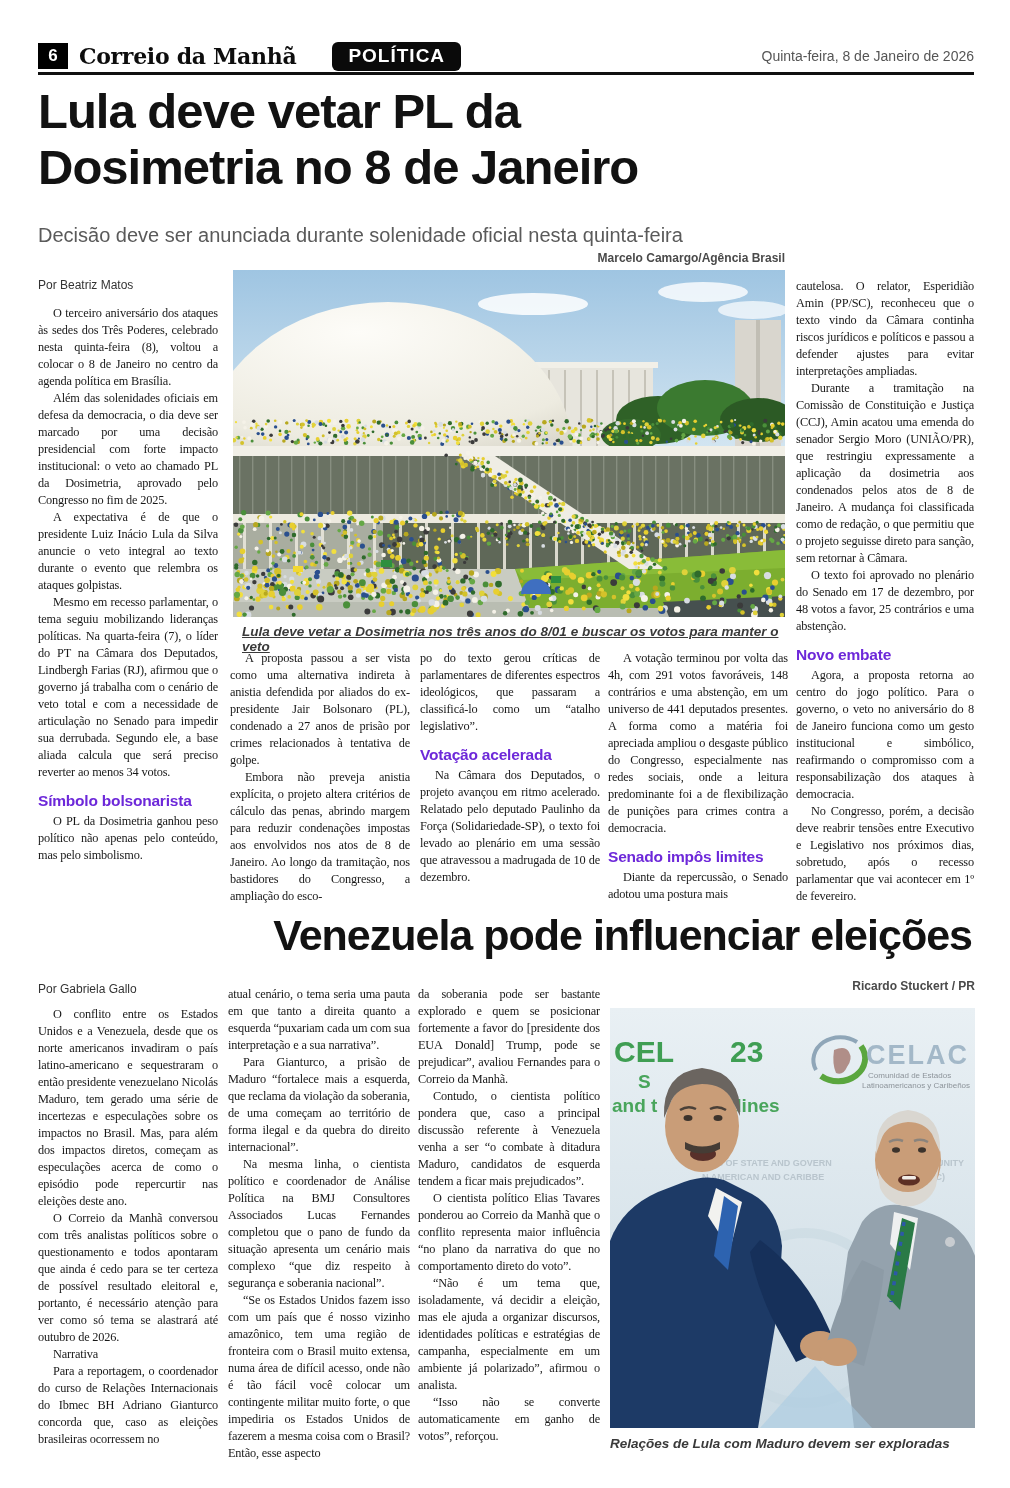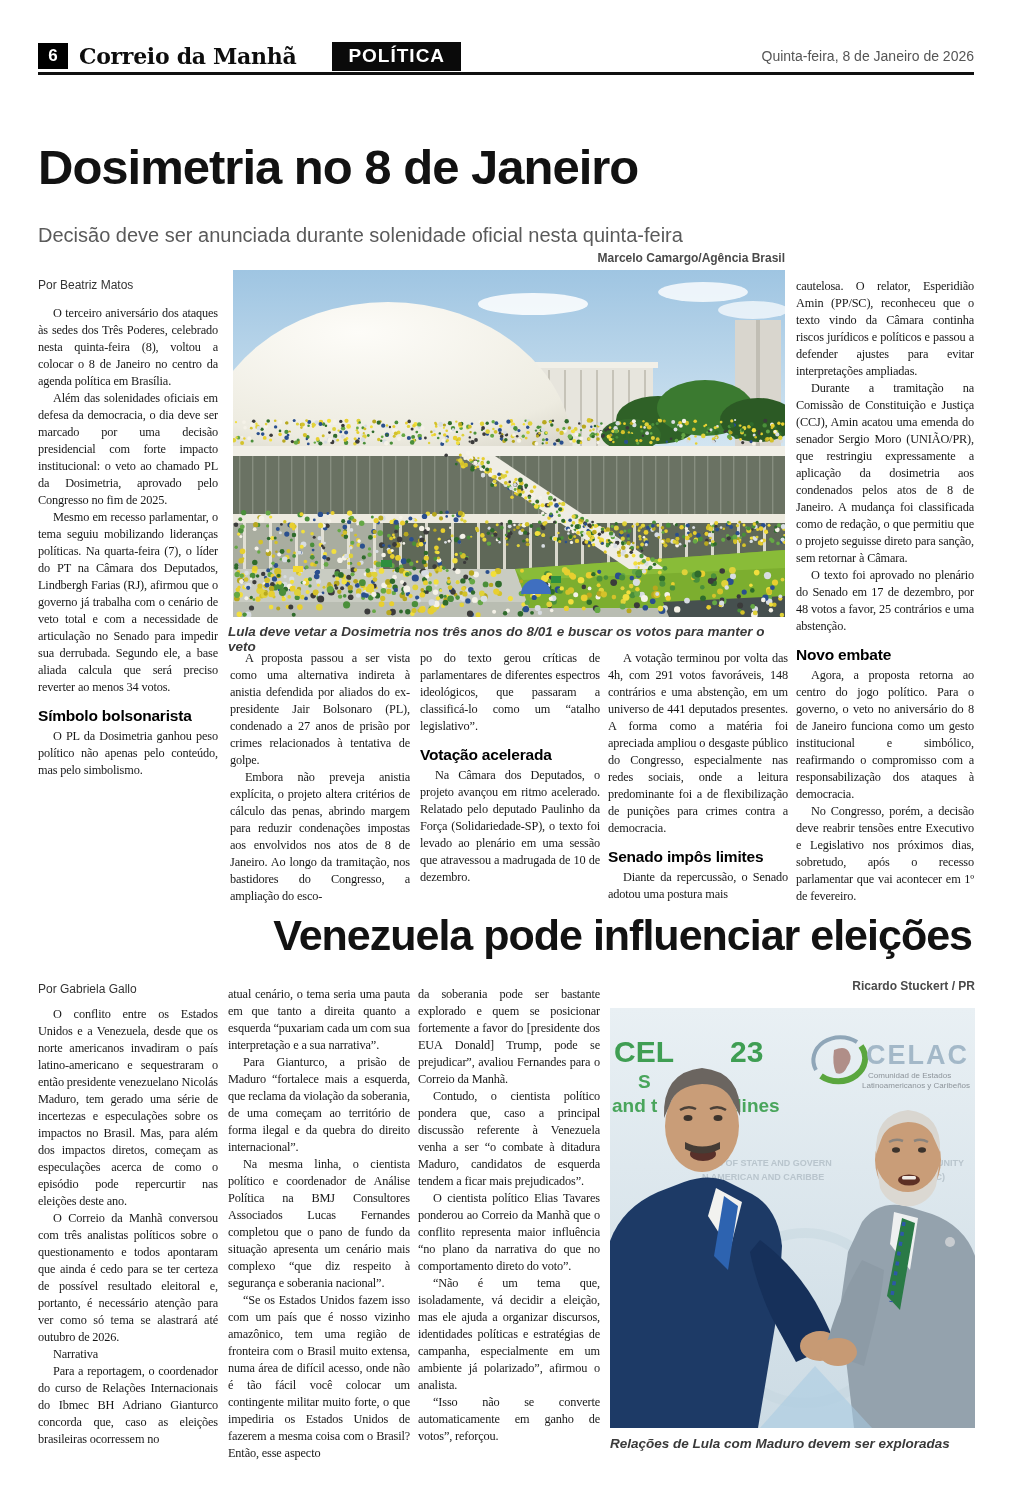--- a/index.html
+++ b/index.html
@@ -6,38 +6,38 @@
   .page{position:relative;width:1010px;height:1488px;background:#fff;overflow:hidden;
         font-family:"Liberation Serif",serif;color:#181818;}
   .abs{position:absolute;}
 
   
   .hdr{top:42px;left:38px;right:36px;display:flex;align-items:center;height:28px;}
   .pagenum{width:30px;height:26px;background:#000;color:#fff;display:flex;align-items:center;justify-content:center;
            font:700 17px "Liberation Sans",sans-serif;}
   .masthead{font-family:"DejaVu Serif",serif;font-weight:700;font-size:22px;margin-left:11px;letter-spacing:-0.3px;color:#0d0d0d;white-space:nowrap;text-align:right;}
   .section{background:#0a0a0a;color:#fff;font:700 19px "Liberation Sans",sans-serif;letter-spacing:1px;
-           padding:3px 16px 4px;margin-left:36px;}
+           padding:3px 16px 4px;margin-left:36px;border-radius:6px;}
   .date{margin-left:auto;font:14px "Liberation Sans",sans-serif;color:#555;}
   .rule{top:72px;left:38px;right:36px;height:3px;background:#101010;}
 
   
   .h1{top:84px;left:38px;width:760px;margin:0;font:700 49px/1.14 "Liberation Sans",sans-serif;
       letter-spacing:-1px;color:#121212;}
   .deck{top:224px;left:38px;width:900px;font:20px "Liberation Sans",sans-serif;color:#5a5a5a;}
   .credit{font:700 12px "Liberation Sans",sans-serif;color:#4a4a4a;text-align:right;}
   .credit1{top:251px;left:233px;width:552px;}
   .photo1{top:270px;left:233px;width:552px;height:347px;overflow:hidden;background:#cfe0ea;}
   .caption{font:italic 600 13.5px "Liberation Sans",sans-serif;color:#3a3a3a;}
-  .caption1{top:624px;left:228px;width:552px;}
+  .caption1{top:624px;left:242px;width:552px;text-decoration:underline;}
 
   .col{width:180px;overflow:hidden;}
   .col p{margin:0;text-align:justify;font-size:12.3px;line-height:17px;letter-spacing:-0.15px;text-indent:15px;}
   .col p.cont{text-indent:0;}
-  .col h4{margin:11px 0 3px;font:700 15.5px "Liberation Sans",sans-serif;letter-spacing:-0.2px;color:#000000;}
+  .col h4{margin:11px 0 3px;font:700 15.5px "Liberation Sans",sans-serif;letter-spacing:-0.2px;color:#6d28d9;}
   .byline{font:12px "Liberation Sans",sans-serif;color:#333;margin-bottom:13px;}
 
   .c1{top:278px;left:38px;height:642px;}
   .c2{top:650px;left:230px;height:270px;}
   .c3{top:650px;left:420px;height:270px;}
   .c4{top:650px;left:608px;height:270px;}
   .c5{top:278px;left:796px;width:178px;height:645px;}
 
   
   .h2{top:912px;left:38px;width:934px;margin:0;font:700 43px/1.1 "Liberation Sans",sans-serif;
@@ -56,21 +56,21 @@
 <div class="page">
 
   <div class="abs hdr">
     <div class="pagenum">6</div>
     <div class="masthead">Correio da Manhã</div>
     <div class="section">POLÍTICA</div>
     <div class="date">Quinta-feira, 8 de Janeiro de 2026</div>
   </div>
   <div class="abs rule"></div>
 
-  <h1 class="abs h1"><br><span>Dosimetria no 8 de Janeiro</span></h1>
+  <h1 class="abs h1"><span>Lula deve vetar PL da</span><br><span>Dosimetria no 8 de Janeiro</span></h1>
   <div class="abs credit credit1">Marcelo Camargo/Agência Brasil</div>
   <div class="abs deck">Decisão deve ser anunciada durante solenidade oficial nesta quinta-feira</div>
 
   <div class="abs photo1">
     <svg viewBox="0 0 552 347" width="552" height="347">
       <defs>
         <linearGradient id="sky" x1="0" y1="0" x2="0" y2="1">
           <stop offset="0" stop-color="#9fc5e2"></stop>
             <stop offset="1" stop-color="#d9e9f3"></stop>
         </linearGradient>
@@ -1899,20 +1899,21 @@
       <rect x="60" y="296" width="10" height="6" fill="#f2d832"></rect>
     </svg>
   </div>
   <div class="abs caption caption1">Lula deve vetar a Dosimetria nos três anos do 8/01 e buscar os votos para manter o veto</div>
 
   <div class="abs col c1">
     <div class="byline">Por Beatriz Matos</div>
     <div>
         <p>O terceiro aniversário dos ataques às sedes dos Três Poderes, celebrado nesta quinta-feira (8), voltou a colocar o 8 de Janeiro no centro da agenda política em Brasília.</p>
         <p>Além das solenidades oficiais em defesa da democracia, o dia deve ser marcado por uma decisão presidencial com forte impacto institucional: o veto ao chamado PL da Dosimetria, aprovado pelo Congresso no fim de 2025.</p>
+        <p>A expectativa é de que o presidente Luiz Inácio Lula da Silva anuncie o veto integral ao texto durante o evento que relembra os ataques golpistas.</p>
         <p>Mesmo em recesso parlamentar, o tema seguiu mobilizando lideranças políticas. Na quarta-feira (7), o líder do PT na Câmara dos Deputados, Lindbergh Farias (RJ), afirmou que o governo já trabalha com o cenário de veto total e com a necessidade de articulação no Senado para impedir sua derrubada. Segundo ele, a base aliada calcula que será preciso reverter ao menos 34 votos.</p>
         <h4>Símbolo bolsonarista</h4>
         <p>O PL da Dosimetria ganhou peso político não apenas pelo conteúdo, mas pelo simbolismo.</p>
       </div>
   </div>
   <div class="abs col c2">
       <p>A proposta passou a ser vista como uma alternativa indireta à anistia defendida por aliados do ex-presidente Jair Bolsonaro (PL), condenado a 27 anos de prisão por crimes relacionados à tentativa de golpe.</p>
       <p>Embora não preveja anistia explícita, o projeto altera critérios de cálculo das penas, abrindo margem para reduzir condenações impostas aos envolvidos nos atos de 8 de Janeiro. Ao longo da tramitação, nos bastidores do Congresso, a ampliação do esco-</p>
     </div>
   <div class="abs col c3">

